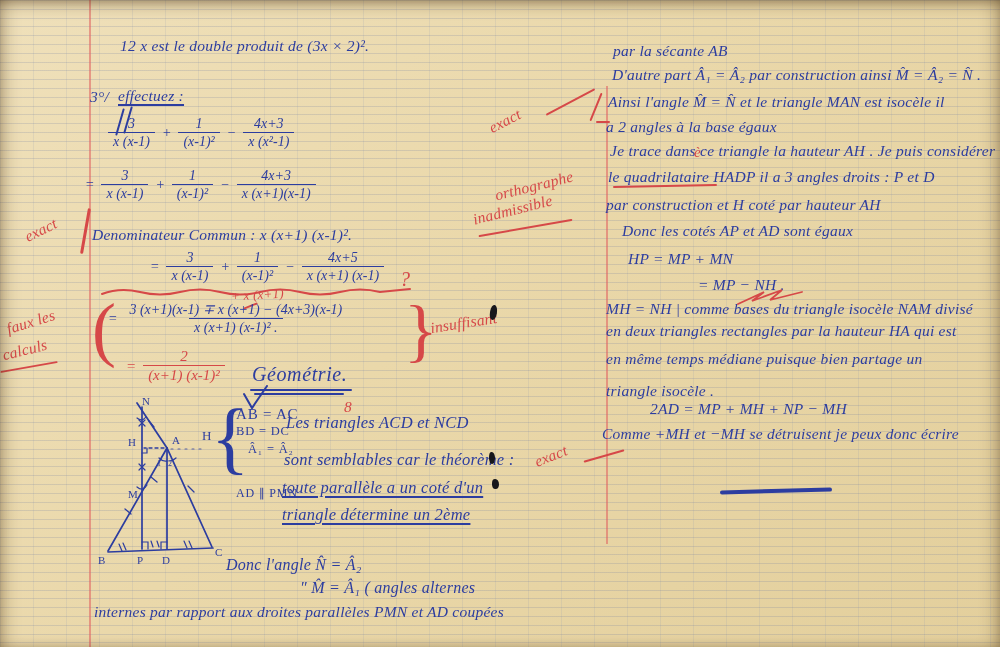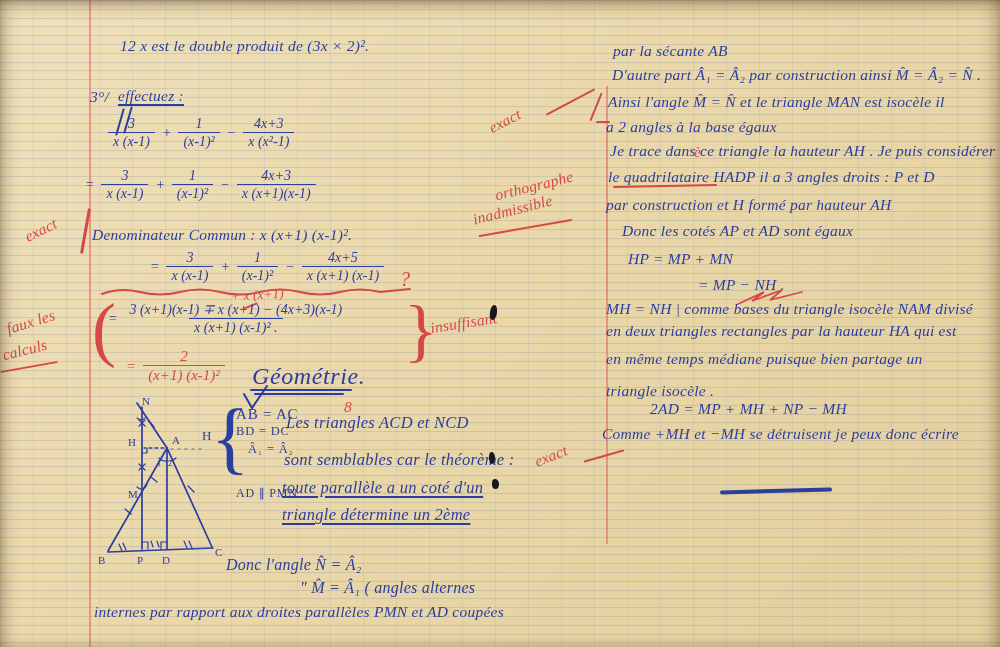--- a/index.html
+++ b/index.html
@@ -129,21 +129,21 @@
         <span class="fden">(x+1) (x-1)²</span>
       </span>
   </div>
 
   <div class="hw red-ink" style="left:24px;top:221px;transform:rotate(-26deg);">exact</div>
   <div class="rstroke" style="left:84px;top:208px;width:2.5px;height:46px;transform:rotate(10deg);"></div>
   <div class="hw red-ink" style="left:6px;top:313px;transform:rotate(-17deg);">faux les</div>
   <div class="hw red-ink" style="left:2px;top:341px;transform:rotate(-14deg);">calculs</div>
   <div class="rstroke" style="left:0px;top:366px;width:58px;height:2px;transform:rotate(-10deg);"></div>
 
-  <div class="hw" style="left:252px;top:363px;font-size:24px;letter-spacing:.6px;text-align:center;">Géométrie.</div>
+  <div class="hw" style="left:252px;top:363px;font-size:20px;letter-spacing:.6px;text-align:center;">Géométrie.</div>
   <div class="stroke" style="left:250px;top:389px;width:102px;height:2px;"></div>
   <div class="stroke" style="left:254px;top:393px;width:90px;height:1.5px;"></div>
   <svg style="position:absolute;left:243px;top:385px;" width="26" height="26" viewBox="0 0 26 26">
     <path d="M1,9 L9,23 L24,1" fill="none" stroke="#2c3da0" stroke-width="2" stroke-linecap="round"></path>
   </svg>
 
   <svg style="position:absolute;left:92px;top:392px;" width="140" height="185" viewBox="0 0 140 185">
     <g fill="none" stroke="#2c3da0" stroke-width="1.7" stroke-linecap="round">
       <path d="M16,160 L121,156"></path>
       <path d="M16,159 L75,56"></path>
@@ -205,21 +205,21 @@
   <div class="rstroke" style="left:478px;top:227px;width:95px;height:2px;transform:rotate(-10deg);"></div>
   <div class="hw red-ink" style="left:534px;top:447px;transform:rotate(-22deg);">exact</div>
   <div class="rstroke" style="left:583px;top:455px;width:42px;height:2px;transform:rotate(-16deg);"></div>
 
   <div class="hw" style="left:613px;top:42px;">par la sécante AB</div>
   <div class="hw" style="left:612px;top:66px;">D'autre part  Â₁ = Â₂  par construction ainsi  M̂ = Â₂ = N̂ .</div>
   <div class="hw" style="left:608px;top:93px;">Ainsi l'angle  M̂ = N̂  et le triangle MAN est isocèle il</div>
   <div class="hw" style="left:606px;top:118px;">a 2 angles à la base égaux</div>
   <div class="hw" style="left:610px;top:142px;">Je trace dans ce triangle la hauteur AH . Je puis considérer</div>
   <div class="hw" style="left:608px;top:168px;">le quadrilataire HADP il a 3 angles droits : P et D</div>
-  <div class="hw" style="left:606px;top:196px;">par construction et H formé par hauteur AH</div>
+  <div class="hw" style="left:606px;top:196px;">par construction et H coté par hauteur AH</div>
   <div class="hw" style="left:622px;top:222px;">Donc les cotés AP et AD sont égaux</div>
   <div class="hw" style="left:628px;top:250px;">HP = MP + MN</div>
   <div class="hw" style="left:652px;top:276px;margin-left:46px;">= MP − NH .</div>
   <div class="hw" style="left:606px;top:300px;">MH = NH | comme bases du triangle isocèle NAM divisé</div>
   <div class="hw" style="left:606px;top:322px;">en deux triangles rectangles par la hauteur HA qui est</div>
   <div class="hw" style="left:606px;top:350px;">en même temps médiane puisque bien partage un</div>
   <div class="hw" style="left:606px;top:382px;">triangle isocèle .</div>
   <div class="hw" style="left:650px;top:400px;">2AD = MP + MH + NP − MH</div>
   <div class="hw" style="left:602px;top:425px;">Comme +MH et −MH se détruisent je peux donc écrire</div>
 

